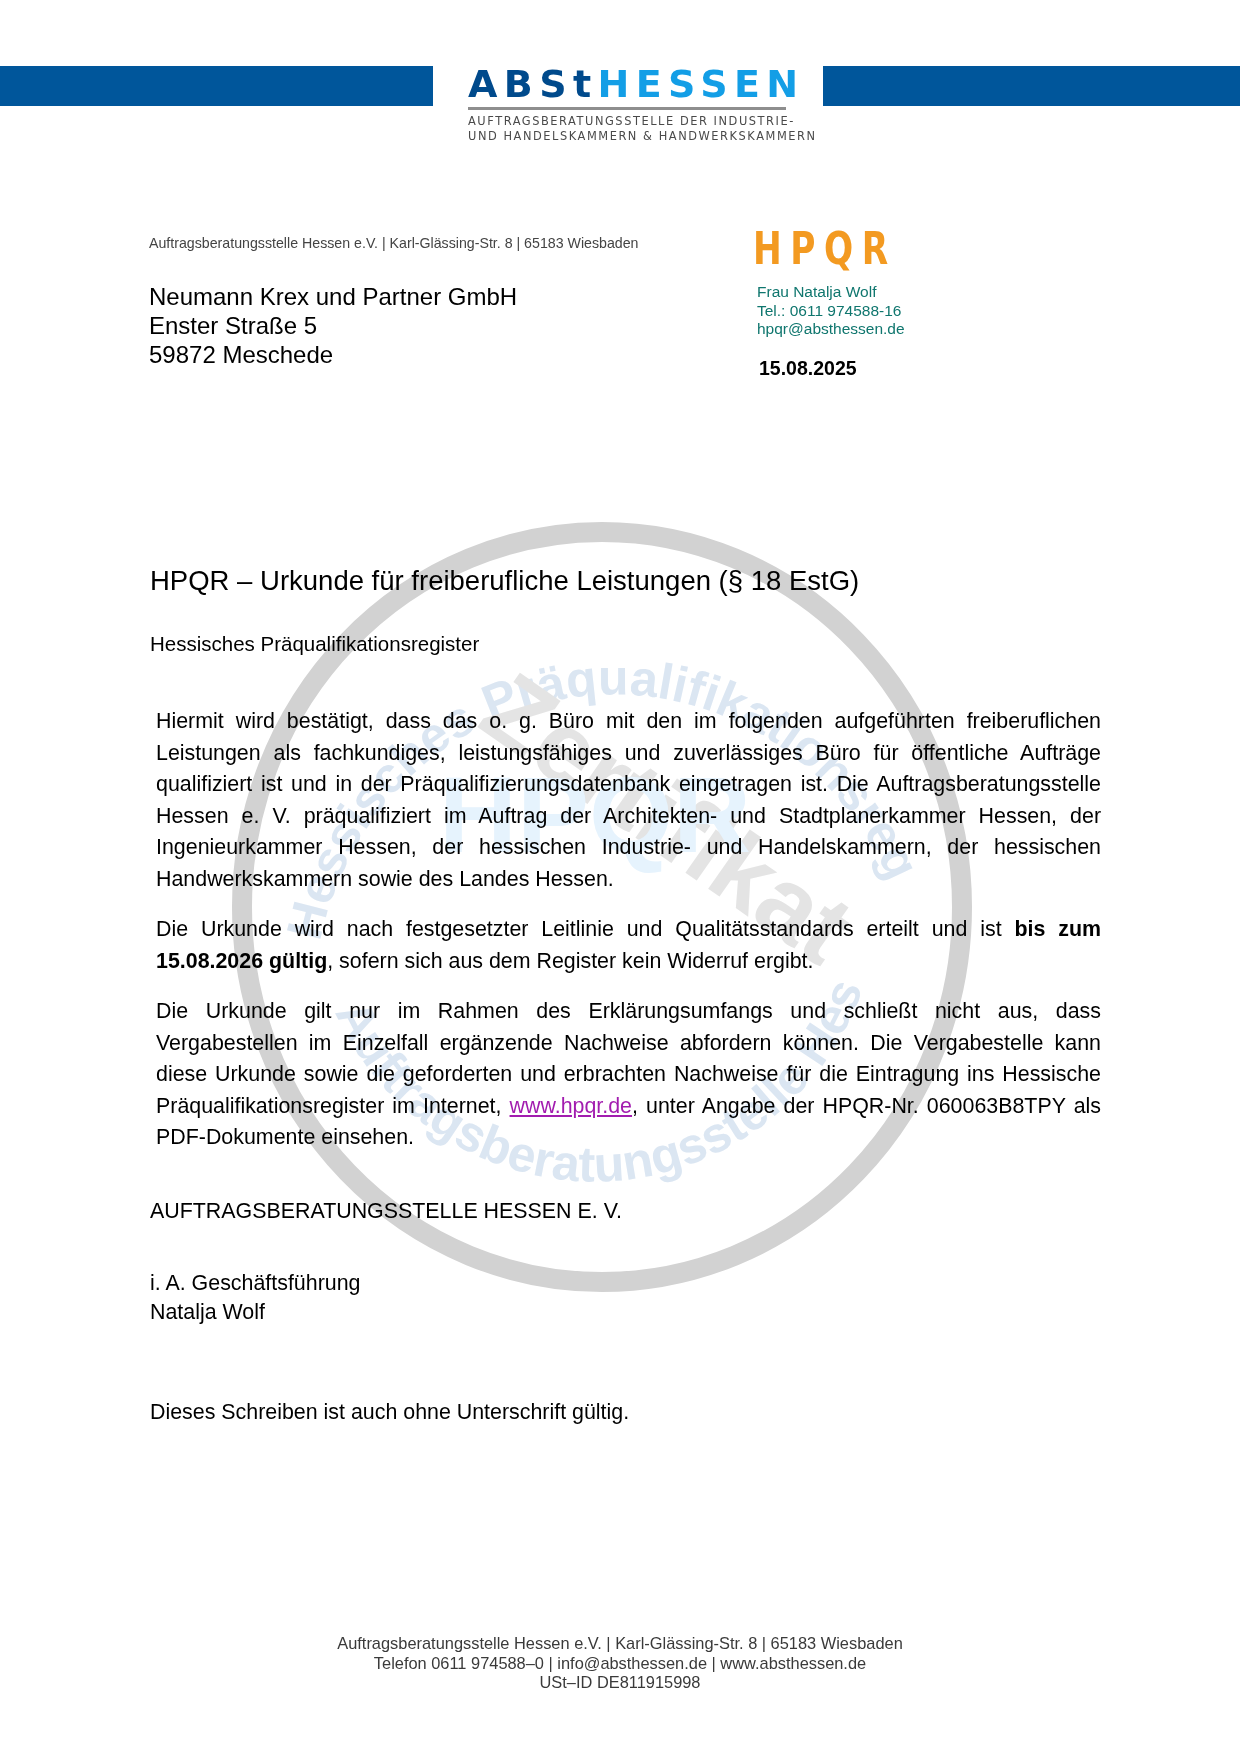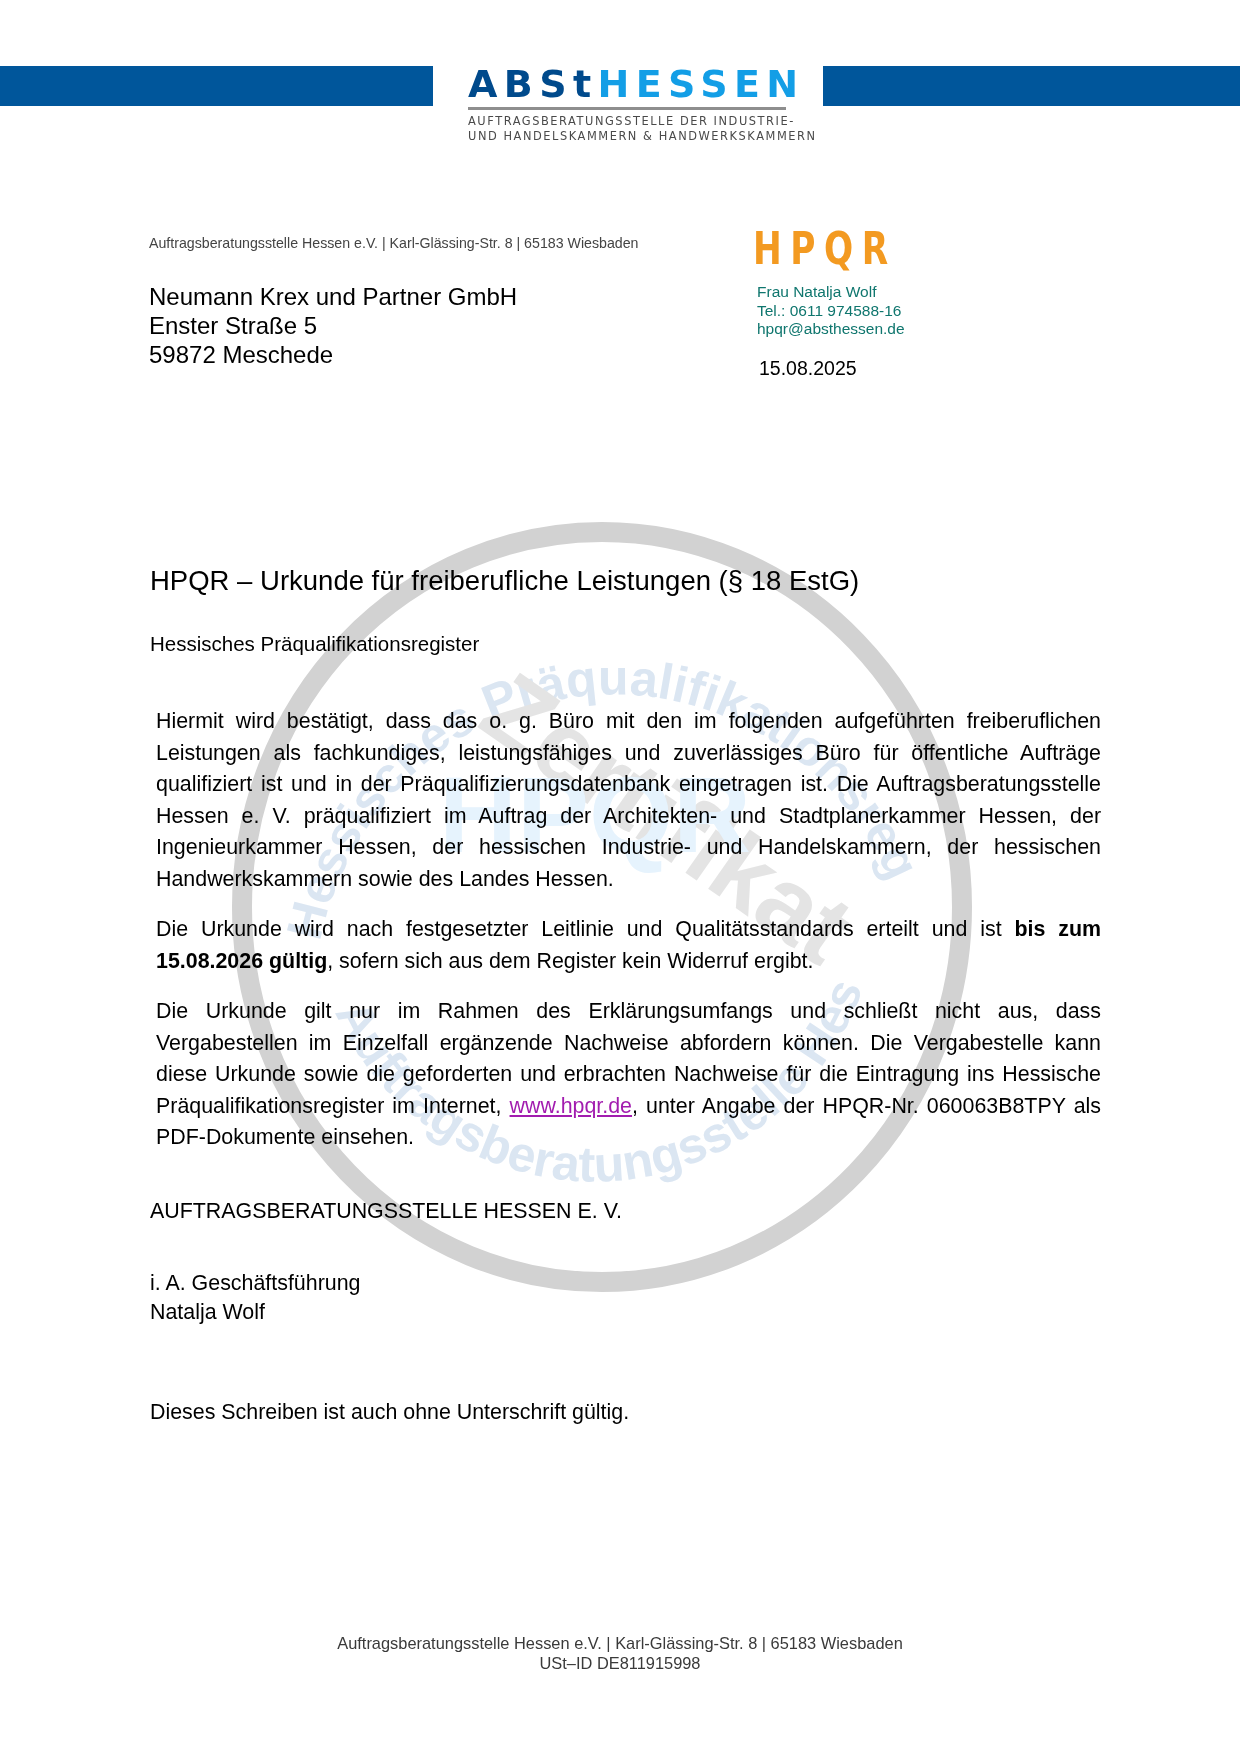--- a/index.html
+++ b/index.html
@@ -19,21 +19,21 @@
   .logo-rule { height: 3px; background: #8e8e8e; margin-top: 1px; }
   .logo-sub { font-family: "DejaVu Sans", sans-serif; font-size: 11.4px; color: #4a4a4a;
               letter-spacing: 1.55px; line-height: 15px; white-space: nowrap; margin-top: 4px; }
 
   
   .sender { left: 149px; top: 235px; font-size: 14.2px; color: #444; white-space: nowrap; }
   .address { left: 149px; top: 282px; font-size: 24px; line-height: 29px; }
   .hpqr-logo { left: 753px; top: 224px; font-family: "DejaVu Sans", sans-serif; font-weight: bold;
                font-size: 44px; color: #f39a21; letter-spacing: 11px; line-height: 50px; transform: scaleX(0.78); transform-origin: left; }
   .contact { left: 757px; top: 283px; font-size: 15.5px; line-height: 18.5px; color: #0f766e; }
-  .date { left: 759px; top: 357px; font-size: 19.5px; }
+  .date { left: 759px; top: 357px; font-size: 19.5px; font-weight: bold; }
 
   
   .seal { position: absolute; left: 225px; top: 512px; width: 755px; height: 790px; pointer-events: none; }
 
   
   .title { left: 150px; top: 565px; font-size: 27.5px; white-space: nowrap; }
   .subtitle { left: 150px; top: 632px; font-size: 20.5px; white-space: nowrap; }
   .content { left: 156px; top: 706px; width: 945px; font-size: 21.4px; line-height: 31.5px; }
   .content p { margin: 0 0 19px 0; text-align: justify; }
   .content a { color: #a21caf; text-decoration: underline; }
@@ -93,14 +93,15 @@
   <p><span>Die Urkunde gilt nur im Rahmen des Erklärungsumfangs und schließt nicht aus, dass Vergabestellen im Einzelfall ergänzende Nachweise abfordern können. Die Vergabestelle kann diese Urkunde sowie die geforderten und erbrachten Nachweise für die Eintragung ins Hessische Präqualifikationsregister im Internet, </span><a>www.hpqr.de</a><span>, unter Angabe der HPQR-Nr. 060063B8TPY  als PDF-Dokumente einsehen.</span></p>
 </div>
 
 <div class="abs org">AUFTRAGSBERATUNGSSTELLE HESSEN E. V.</div>
 <div class="abs ia">i. A. Geschäftsführung</div>
 <div class="abs signer">Natalja Wolf</div>
 <div class="abs nosig">Dieses Schreiben ist auch ohne Unterschrift gültig.</div>
 
 <div class="abs footer">
   <div>Auftragsberatungsstelle Hessen e.V. | Karl-Glässing-Str. 8 | 65183 Wiesbaden</div>
+  <div>Telefon 0611 974588–0 | info@absthessen.de | www.absthessen.de</div>
   <div>USt–ID DE811915998</div>
 </div>
 
 </body></html>

